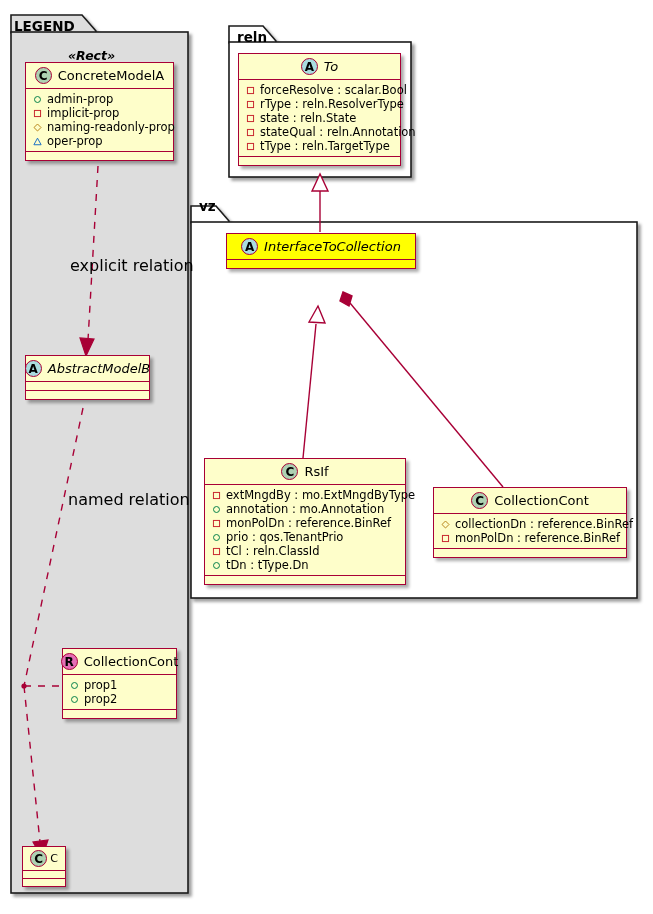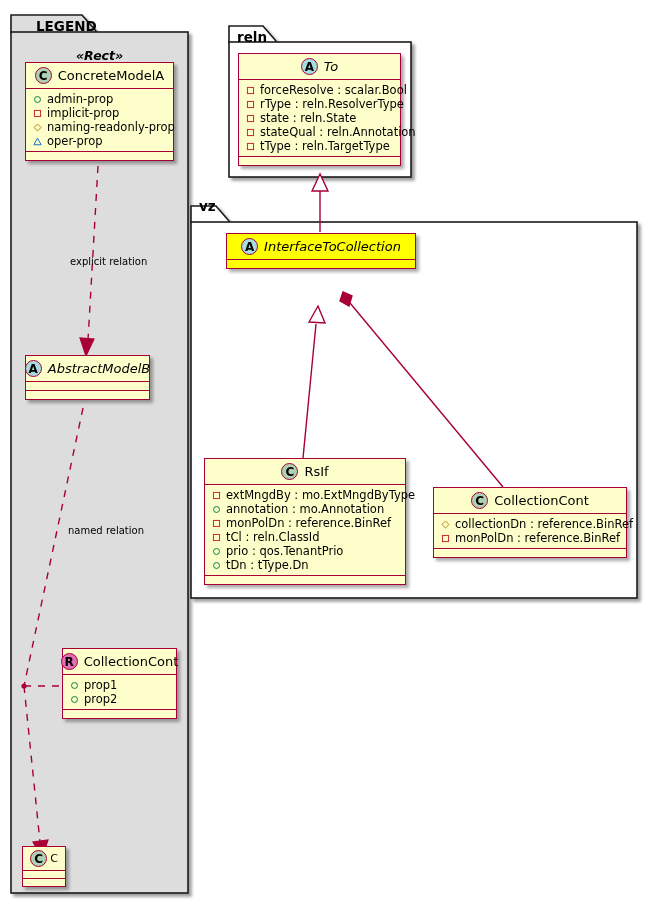--- a/index.html
+++ b/index.html
@@ -98,21 +98,21 @@
   .stereo {
     position: absolute;
     font-size: 12.5px;
     font-style: italic;
     font-weight: bold;
     color: #000;
     white-space: nowrap;
   }
   .edge-label {
     position: absolute;
-    font-size: 10px;
+    font-size: 16px;
     color: #000;
     white-space: nowrap;
   }
 </style>
 </head>
 <body>
 
 <svg id="canvas" viewBox="0 0 653 914">
   <defs>
     <filter id="shadow" x="-30%" y="-30%" width="180%" height="180%">
@@ -150,31 +150,31 @@
     <polygon points="86,356 80,338 94,339" fill="#a80036" stroke="#a80036" stroke-width="1.2"></polygon>
 
     <line x1="83" y1="408" x2="24" y2="686" stroke-width="1.4" stroke-dasharray="7,7"></line>
     <line x1="24" y1="686" x2="40" y2="842" stroke-width="1.4" stroke-dasharray="7,7"></line>
     <line x1="24" y1="686" x2="62" y2="686" stroke-width="1.4" stroke-dasharray="7,7"></line>
     <circle cx="24" cy="686" r="2.6" fill="#a80036" stroke="none"></circle>
     <polygon points="42,858 33,842 48,840" fill="#a80036" stroke="#a80036" stroke-width="1.2"></polygon>
   </g>
 </svg>
 
-<div class="pkg-tab" style="left:28px; top:16px; border:none; background:transparent; box-shadow:none;padding-left:8px;">
+<div class="pkg-tab" style="left:6px; top:16px; border:none; background:transparent; box-shadow:none;padding-left:8px;">
   <span>LEGEND</span>
 </div>
 <div class="pkg-tab" style="left:232px; top:27px; border:none; background:transparent; box-shadow:none;">
   <span>reln</span>
 </div>
 <div class="pkg-tab" style="left:194px; top:196px; border:none; background:transparent; box-shadow:none;">
   <span>vz</span>
 </div>
 
-<div class="stereo" style="left:76px; top:48px;">«Rect»</div>
+<div class="stereo" style="left:68px; top:48px;">«Rect»</div>
 
 <div class="cls" style="left:25px; top:62px; width:149px;">
   <div class="cls-head">
     <span class="badge badge-C">C</span>
     <span class="cls-name">ConcreteModelA</span>
   </div>
   <div class="cls-attrs">
       <div class="attr">
         <svg class="mk" viewBox="0 0 10 10">
           <circle cx="5" cy="5" r="3.3" stroke="#038048" fill="none" stroke-width="1.1"></circle>
@@ -310,29 +310,29 @@
         <span>annotation : mo.Annotation</span>
       </div>
       <div class="attr">
         <svg class="mk" viewBox="0 0 10 10">
           <rect x="1.6" y="1.6" width="6.8" height="6.8" stroke="#c82930" fill="none" stroke-width="1.1"></rect>
         </svg>
         <span>monPolDn : reference.BinRef</span>
       </div>
       <div class="attr">
         <svg class="mk" viewBox="0 0 10 10">
+          <circle cx="5" cy="5" r="3.3" stroke="#038048" fill="none" stroke-width="1.1"></circle>
+        </svg>
+        <span>prio : qos.TenantPrio</span>
+      </div>
+      <div class="attr">
+        <svg class="mk" viewBox="0 0 10 10">
           <rect x="1.6" y="1.6" width="6.8" height="6.8" stroke="#c82930" fill="none" stroke-width="1.1"></rect>
         </svg>
         <span>tCl : reln.ClassId</span>
-      </div>
-      <div class="attr">
-        <svg class="mk" viewBox="0 0 10 10">
-          <circle cx="5" cy="5" r="3.3" stroke="#038048" fill="none" stroke-width="1.1"></circle>
-        </svg>
-        <span>prio : qos.TenantPrio</span>
       </div>
       <div class="attr">
         <svg class="mk" viewBox="0 0 10 10">
           <circle cx="5" cy="5" r="3.3" stroke="#038048" fill="none" stroke-width="1.1"></circle>
         </svg>
         <span>tDn : tType.Dn</span>
       </div>
     </div>
   <div class="cls-foot"></div>
 </div>
@@ -353,13 +353,13 @@
         <svg class="mk" viewBox="0 0 10 10">
           <rect x="1.6" y="1.6" width="6.8" height="6.8" stroke="#c82930" fill="none" stroke-width="1.1"></rect>
         </svg>
         <span>monPolDn : reference.BinRef</span>
       </div>
     </div>
   <div class="cls-foot"></div>
 </div>
 
 <div class="edge-label" style="left:70px; top:256px;">explicit relation</div>
-<div class="edge-label" style="left:68px; top:525px;">named relation</div>
+<div class="edge-label" style="left:68px; top:490px;">named relation</div>
 
 </body></html>

